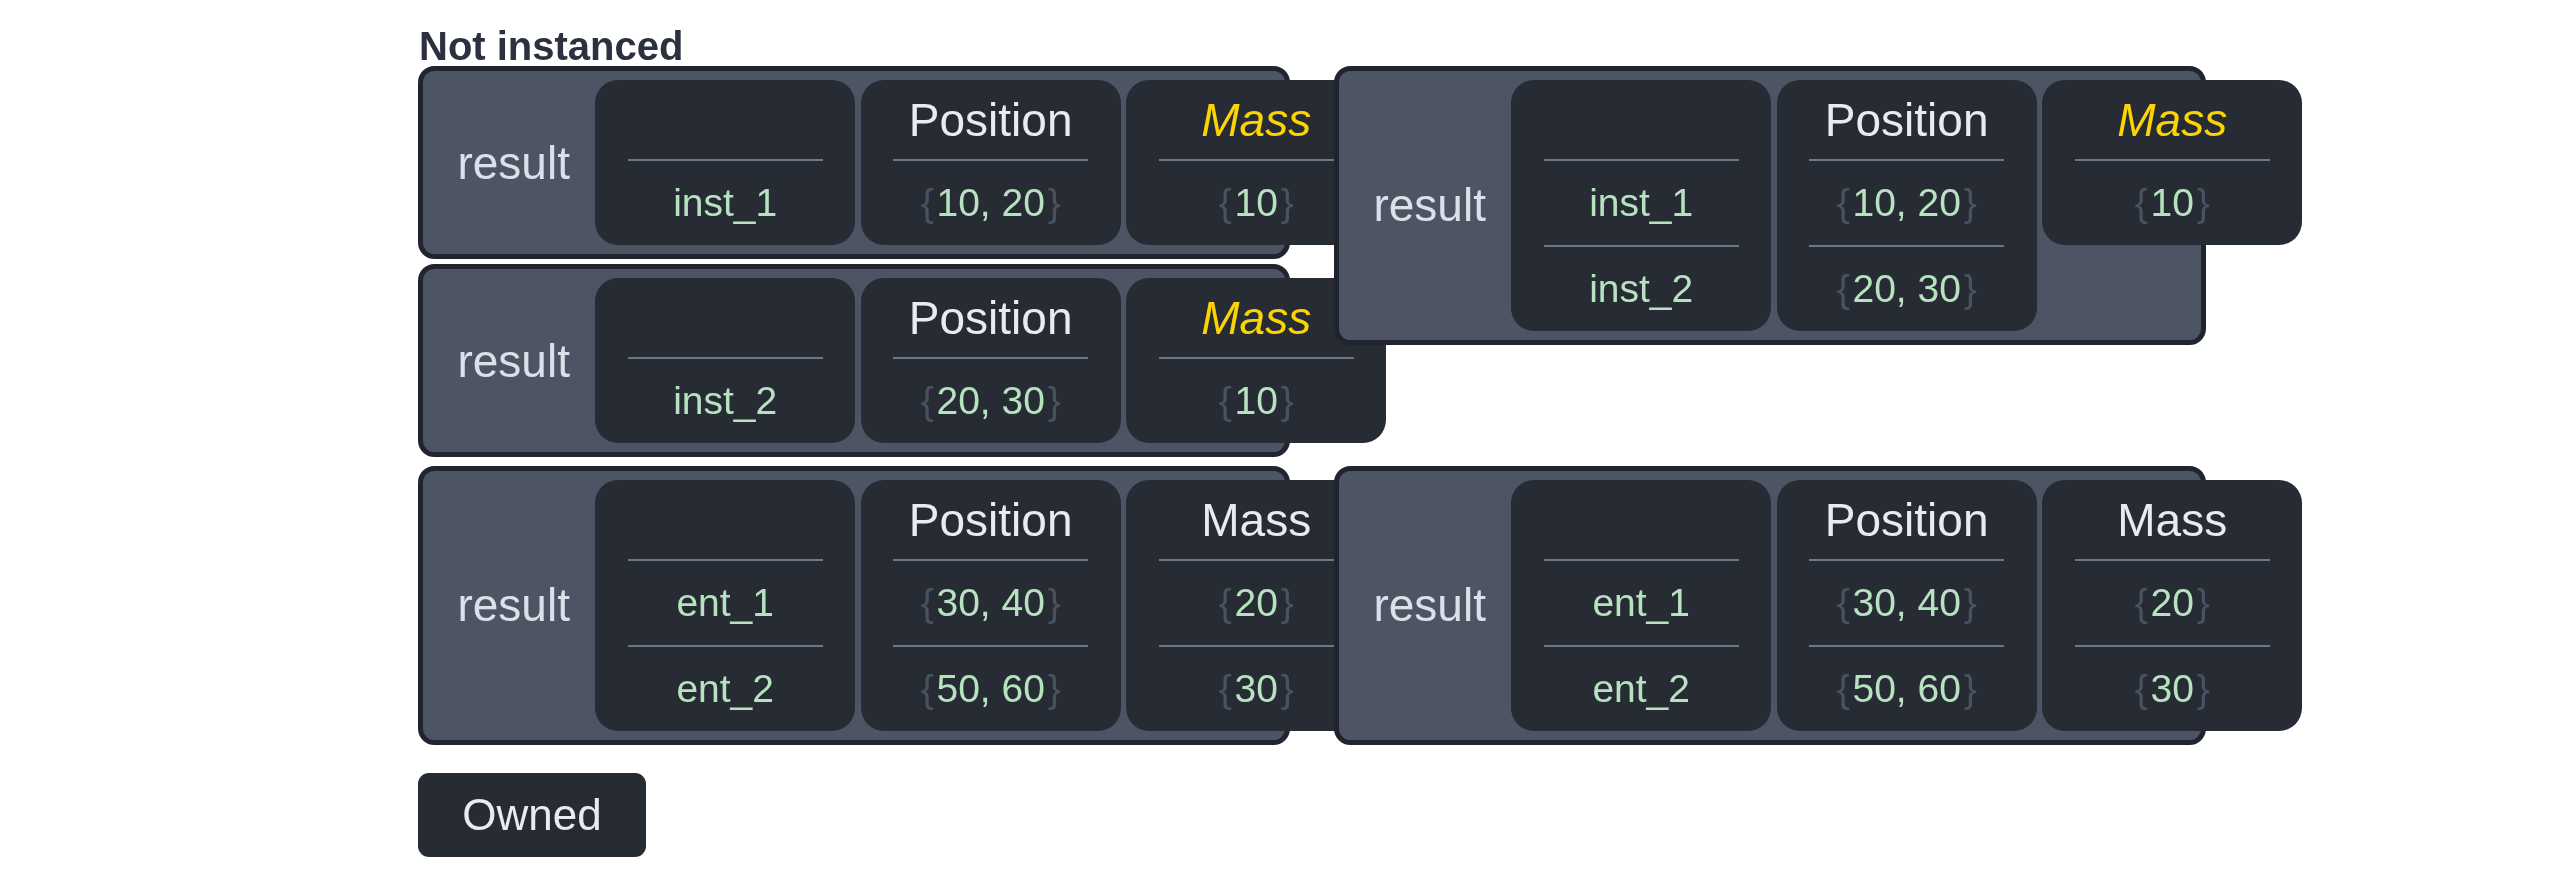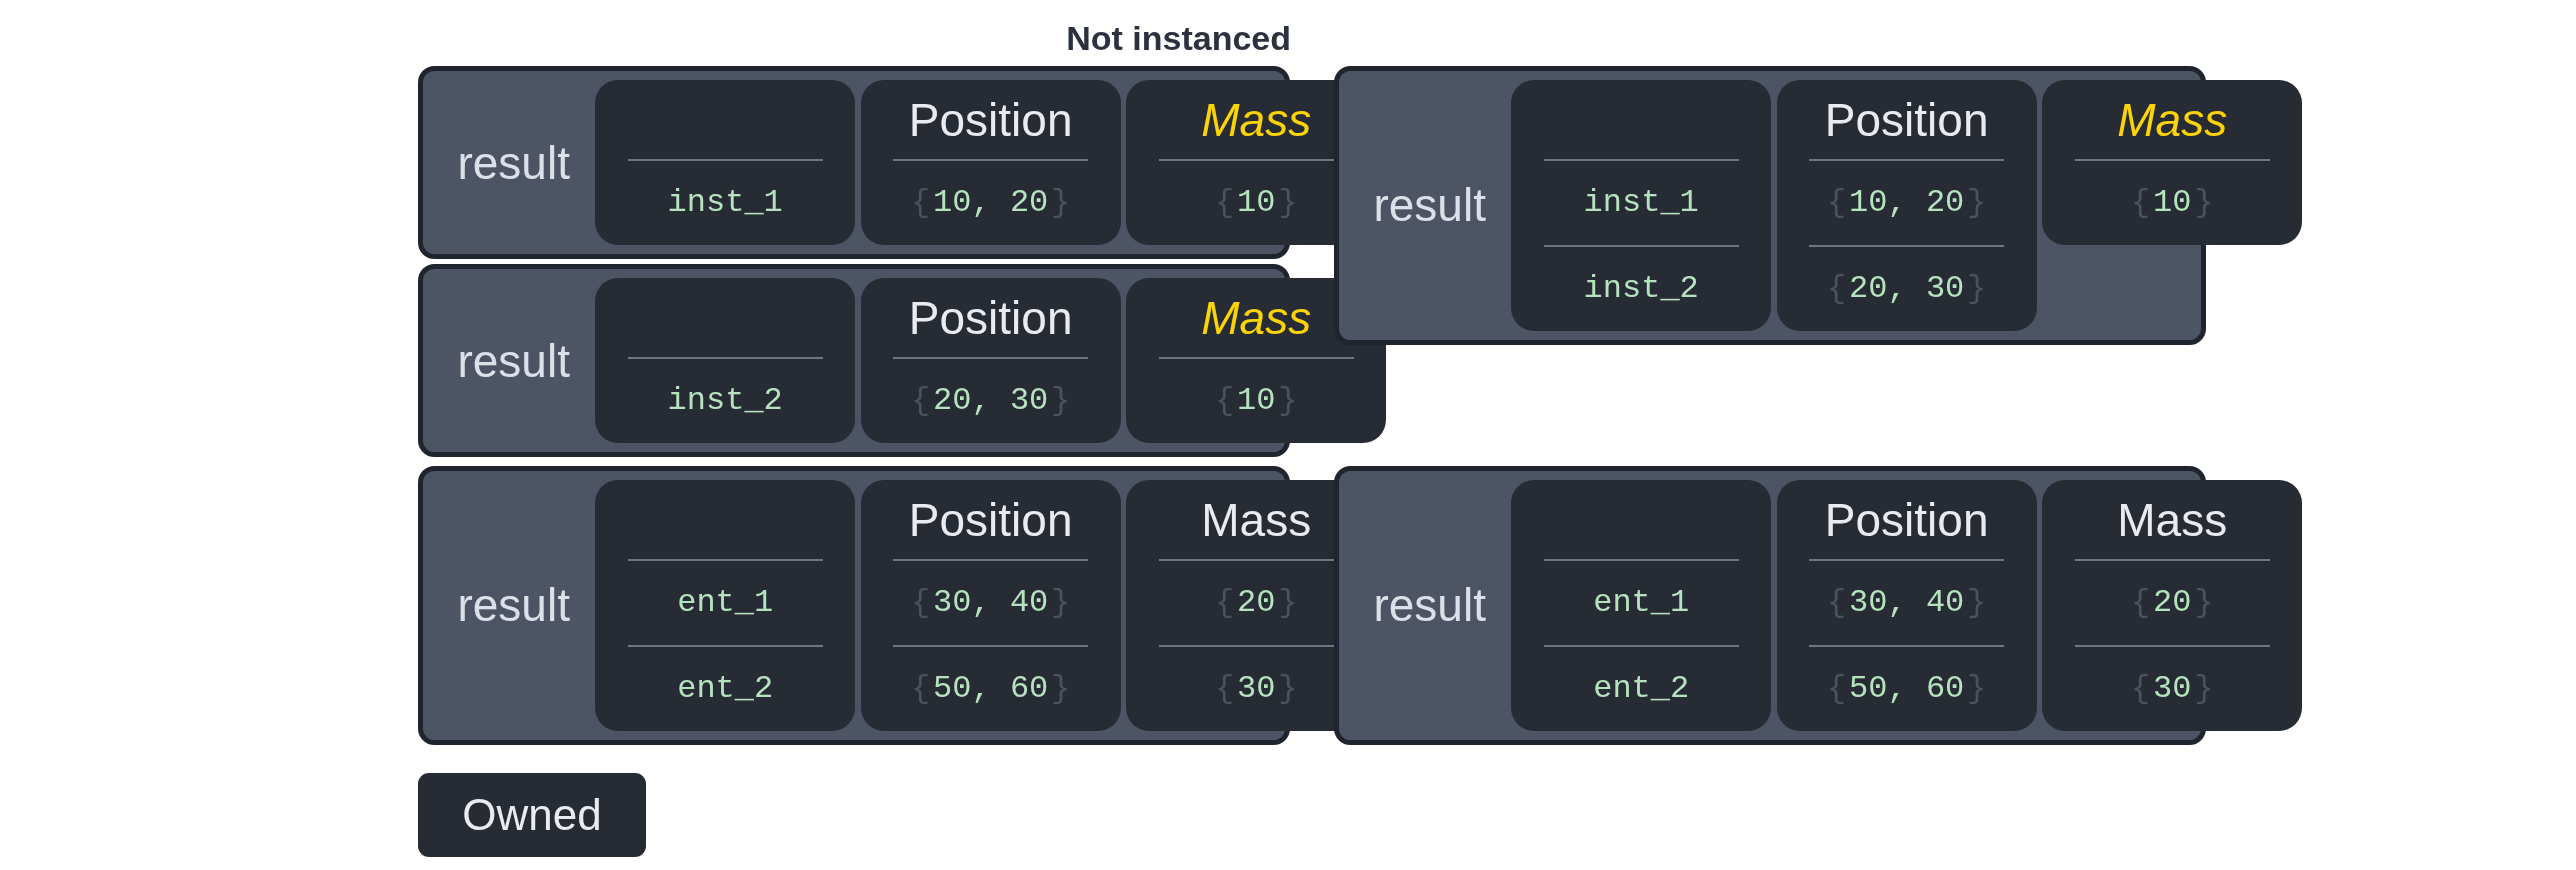--- a/index.html
+++ b/index.html
@@ -3,22 +3,22 @@
 <meta charset="utf-8">
 <style>
   html,body { margin:0; padding:0; }
   body { background:#ffffff; font-family:"Liberation Sans", sans-serif; }
   #canvas {
     position:relative; width:2576px; height:870px;
     background:var(--page_bg,#ffffff); overflow:hidden;
     -webkit-font-smoothing:antialiased;
   }
   .diagram-title {
-    position:absolute; top:8px; height:61px; line-height:61px;
-    text-align:right; font-weight:bold; font-size:34px;
+    position:absolute; top:16px; height:61px; line-height:61px;
+    text-align:left; font-weight:bold; font-size:40px;
     color:var(--title_text,#2b313e);
   }
   .title-left  { left:419px; width:872px; }
   .title-right { left:1334px; width:872px; }
 
   .qtable {
     position:absolute; box-sizing:border-box; width:872px;
     display:flex; align-items:stretch;
     background:var(--table_bg,#4d5464);
     border:5.5px solid var(--table_border,#20242e);
@@ -44,21 +44,21 @@
     height:79px; flex:none; display:flex; align-items:center; justify-content:center;
     font-size:46px; color:var(--header_text,#e8ebf0);
   }
   .hdr.shared { color:var(--shared_yellow,#fcd403); font-style:italic; }
   .sep {
     flex:none; height:1.8px; width:75%; margin:0 auto;
     background:var(--separator,#6f7684);
   }
   .vrow {
     height:84px; flex:none; display:flex; align-items:center; justify-content:center;
-    font-size:32px; white-space:pre;font-family:Liberation Mono, monospace;
+    font-size:39px; white-space:pre;
   }
   .green { color:var(--value_green,#b7e2bf); }
   .brace { color:var(--brace_gray,#4a5260); padding:0 2.8px; }
 
   .legend { position:absolute; left:418px; top:773px; display:flex; gap:27.5px; }
   .legend-chip {
     width:228px; height:84px; border-radius:11px;
     background:var(--cell_bg,#262b34);
     display:flex; align-items:center; justify-content:center; font-size:44px;
   }

